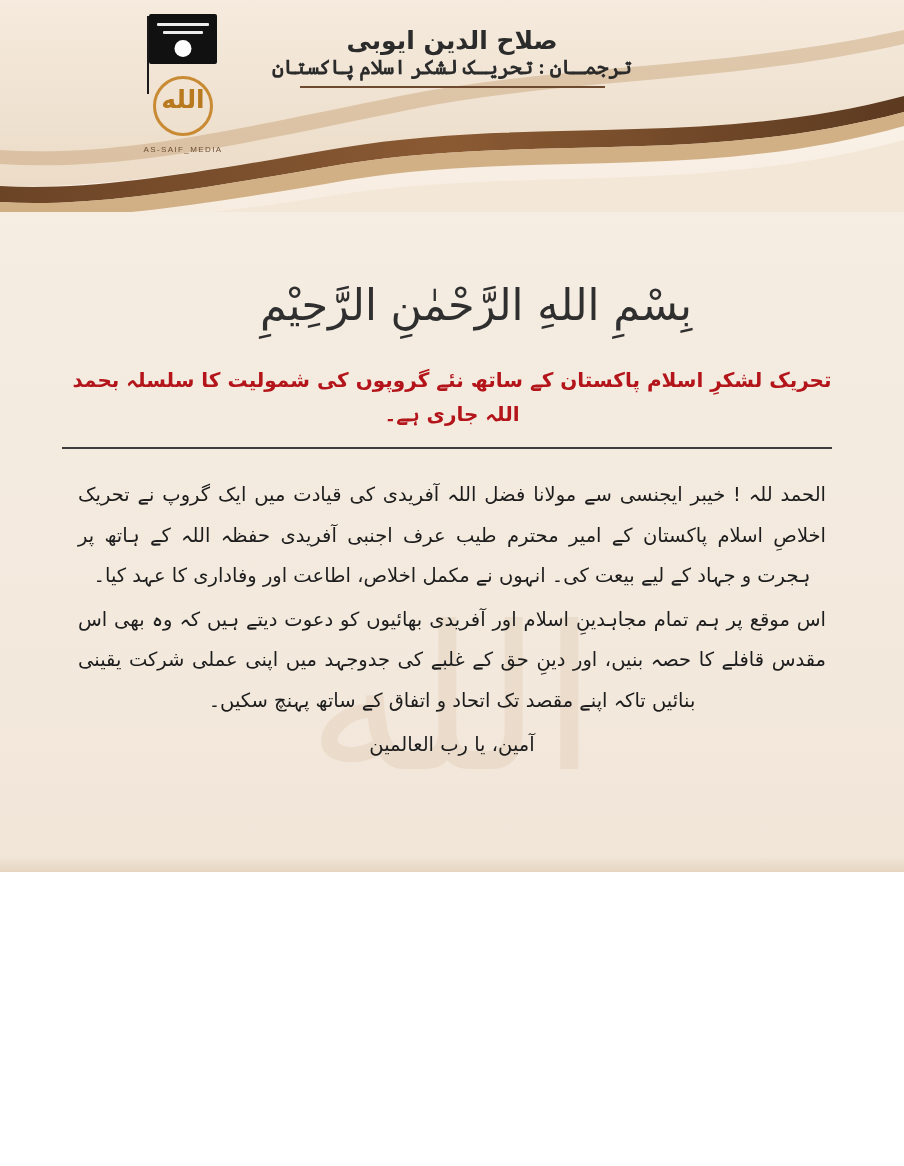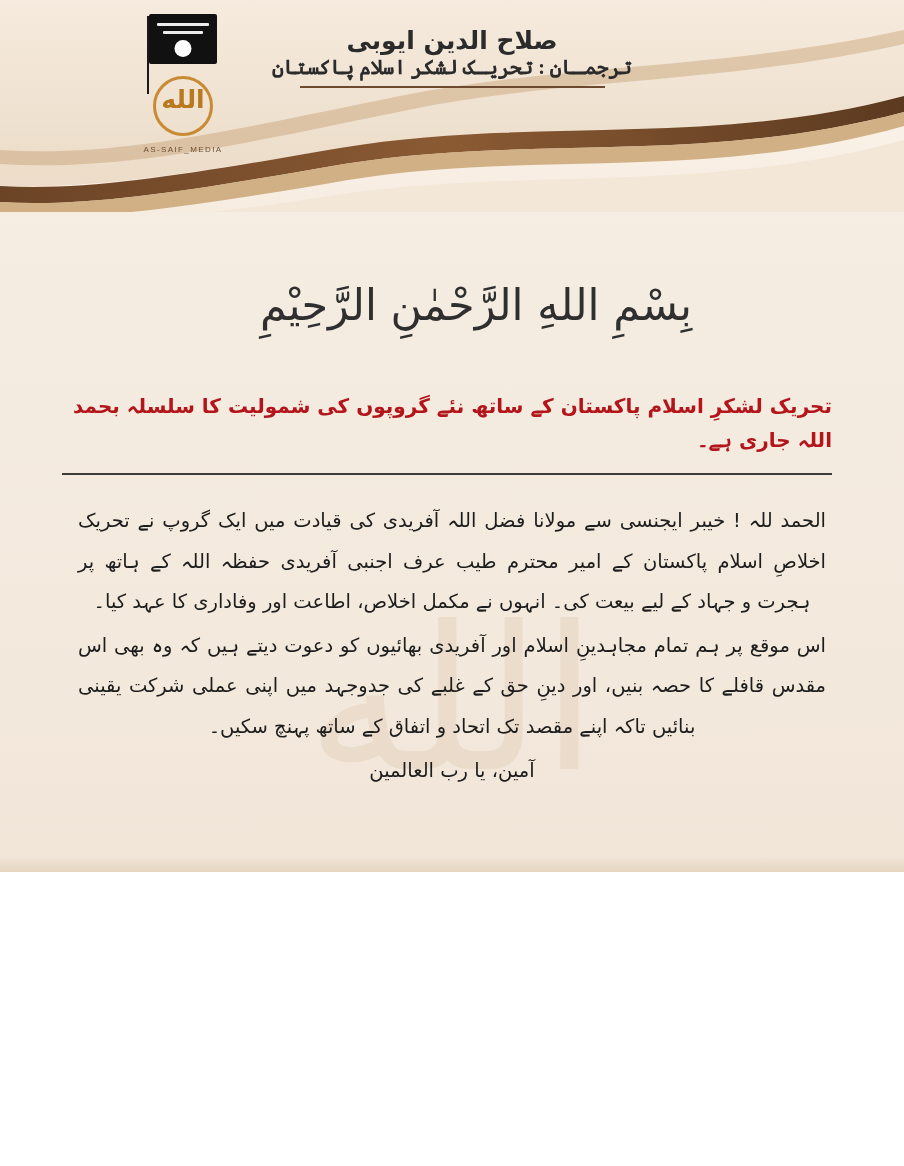--- a/index.html
+++ b/index.html
@@ -190,23 +190,23 @@
     text-align: center;
     font-size: 43px;
     color: #2f2f2f;
     font-family: "DejaVu Sans", sans-serif;
     margin-top: 52px;
     line-height: 1.1;
     padding-left: 48px;
   }
 
   .headline-wrap {
-    margin-top: 60px;
+    margin-top: 34px;
     padding: 0 72px;
-    text-align: right;
+    text-align: center;
   }
   .headline {
     font-size: 20px;
     font-weight: bold;
     color: #b3151a;
     line-height: 1.7;
     font-family: "DejaVu Sans", sans-serif;
   }
   .headline-rule {
     margin: 16px auto 0 auto;

